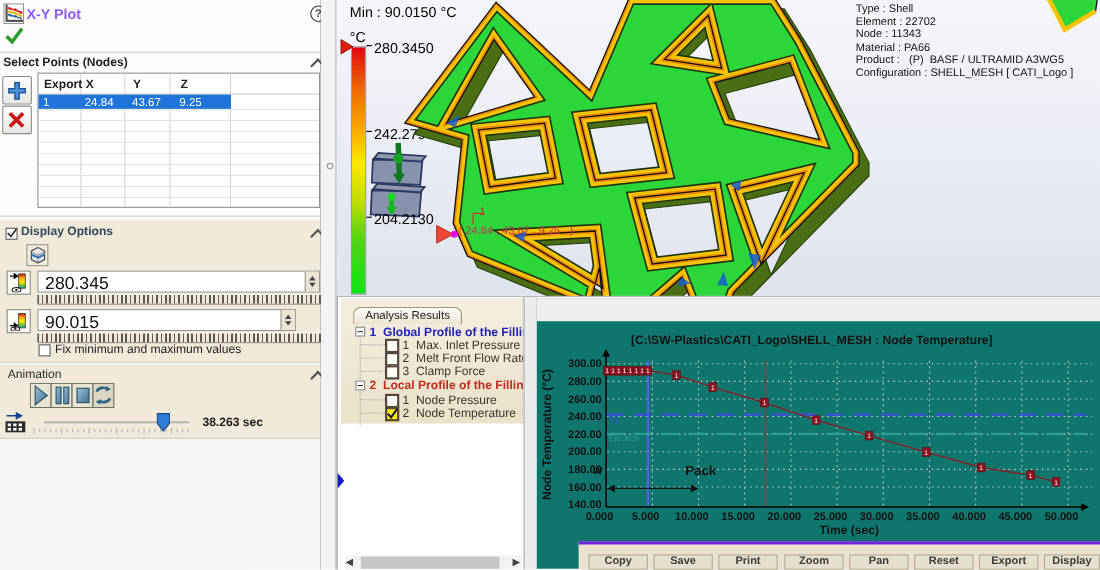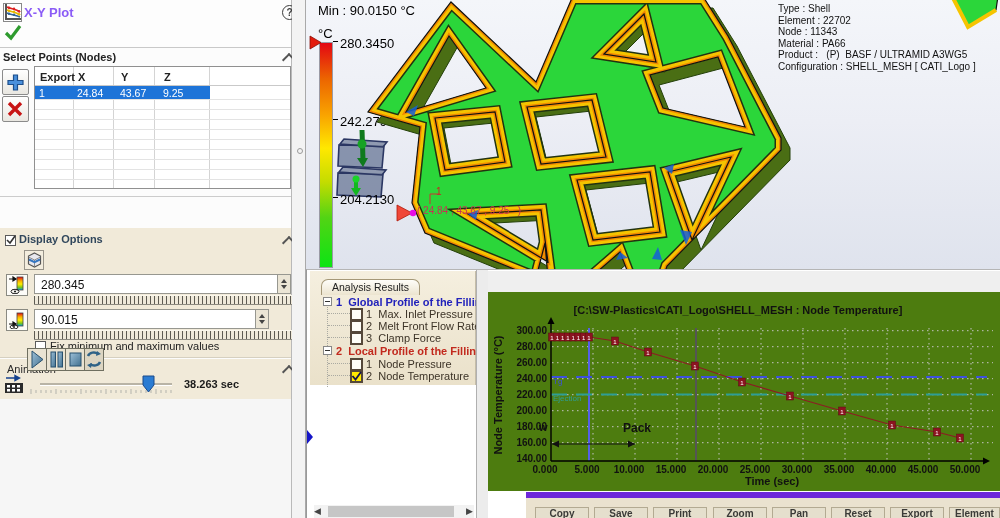--- a/index.html
+++ b/index.html
@@ -14,40 +14,40 @@
 .chev{width:8px;height:8px;border-left:2px solid #555;border-top:2px solid #555;transform:rotate(45deg);}
 
 #tbl{left:34px;top:66px;width:257px;height:123px;background:#fff;border:1px solid #909090;box-sizing:border-box;}
 .colline{top:0;width:1px;height:121px;background:#d4d4d4;}
 .rowline{left:0;width:255px;height:1px;background:#e3e3e3;}
 .th{top:4px;font-size:11px;font-weight:bold;color:#222;}
 #selrow{left:0;top:19px;width:175px;height:13px;background:#1e74d8;}
 #selrow span{position:absolute;top:1px;font-size:10.5px;color:#fff;}
 .sqbtn{left:2px;width:27px;height:26px;background:linear-gradient(#ffffff,#e9e7e1);border:1px solid #8b8b8b;border-radius:2px;box-sizing:border-box;}
 
-.sect{left:0;width:291px;background:#f1ead9;margin-top:28px;}
-.inp{background:#fff;border:1px solid #979790;box-sizing:border-box;font-size:12px;color:#111;}
+.sect{left:0;width:291px;background:#f1ead9;}
+.inp{background:#fff;border:1px solid #979790;box-sizing:border-box;font-size:16px;color:#111;}
 .spin{position:absolute;right:0;top:0;width:13px;height:100%;background:#ebe5d5;border-left:1px solid #979790;box-sizing:border-box;}
 .spin i{position:absolute;left:3px;width:0;height:0;border-left:3.5px solid transparent;border-right:3.5px solid transparent;}
 .ratchet{height:10px;background:repeating-linear-gradient(90deg,#5d5a52 0px,#5d5a52 1.5px,#efe9da 1.5px,#efe9da 4px);border-top:1px solid #fbf7ec;border-bottom:1px solid #8d8a80;box-sizing:border-box;}
 .cb{width:11px;height:11px;background:#fff;border:1px solid #5a5a5a;box-sizing:border-box;}
 
 #split{left:292px;top:0;width:14px;height:518px;background:#f3f3f3;border-right:1px solid #a9a9a9;box-sizing:border-box;}
 
 #vp{left:306px;top:0;width:694px;height:269px;background:linear-gradient(#f4f6fa 0%,#eceef5 45%,#dfe3ed 100%);overflow:hidden;}
 #vp .small{font-size:13px;color:#000;}
 
 #bp{left:306px;top:269px;width:694px;height:249px;background:#fff;border-top:1px solid #b5b5b5;border-left:1px solid #999;box-sizing:border-box;}
 #tree{left:3px;top:1px;width:166px;height:247px;background:#fff;overflow:hidden;}
 #treetan{left:0;top:0;width:166px;height:114px;background:linear-gradient(#f5efdf,#eae1ca);border-right:1px solid #c5bda8;box-sizing:border-box;}
 #tab{left:11px;top:8px;width:97px;height:15px;background:linear-gradient(#fefdf9,#ece4cf);border:1px solid #a59878;border-bottom:none;border-radius:7px 7px 0 0;font-size:10.5px;color:#222;text-align:center;line-height:15px;}
 .trow{position:absolute;font-size:11px;white-space:nowrap;}
 .tcb{position:absolute;width:13px;height:13px;background:#fefef8;border:2px solid #55483a;box-sizing:border-box;}
-#chart{left:181px;top:1px;width:512px;height:220px;background:#4d7c0f;}
-#btnbar{left:219px;top:222px;width:475px;height:26px;background:#eae2cf;border-top:6px solid #6d28d9;box-sizing:border-box;}
+#chart{left:181px;top:1px;width:512px;height:246px;background:#0f766e;}
+#btnbar{left:219px;top:222px;width:475px;height:26px;background:#eae2cf;border-top:3px solid #6d28d9;box-sizing:border-box;}
 .btn{position:absolute;top:9px;width:54px;height:14px;background:#e5dfcd;border:1px solid #b3aa92;box-sizing:border-box;font-size:10px;font-weight:bold;color:#3b3b38;text-align:center;line-height:12px;}
 </style>
 </head>
 <body>
 
 <div id="lp" class="abs">
  <div class="hdr abs"></div>
  <svg class="abs" style="left:3px;top:3px" width="19" height="19" viewBox="0 0 19 19">
    <rect x="0.5" y="0.5" width="18" height="18" fill="#fff" stroke="#888"></rect>
    <path d="M3 1 L3 16 L18 16" stroke="#555" stroke-width="2" fill="none"></path>
@@ -466,15 +466,15 @@
   </div>
 
   <div id="btnbar" class="abs">
     <div class="btn" style="left:9px">Copy</div>
     <div class="btn" style="left:68px">Save</div>
     <div class="btn" style="left:127px">Print</div>
     <div class="btn" style="left:187px">Zoom</div>
     <div class="btn" style="left:246px">Pan</div>
     <div class="btn" style="left:305px">Reset</div>
     <div class="btn" style="left:364px">Export</div>
-    <div class="btn" style="left:423px;width:51px">Element</div>
+    <div class="btn" style="left:423px;width:51px">Display</div>
   </div>
 </div>
 
 </body></html>

